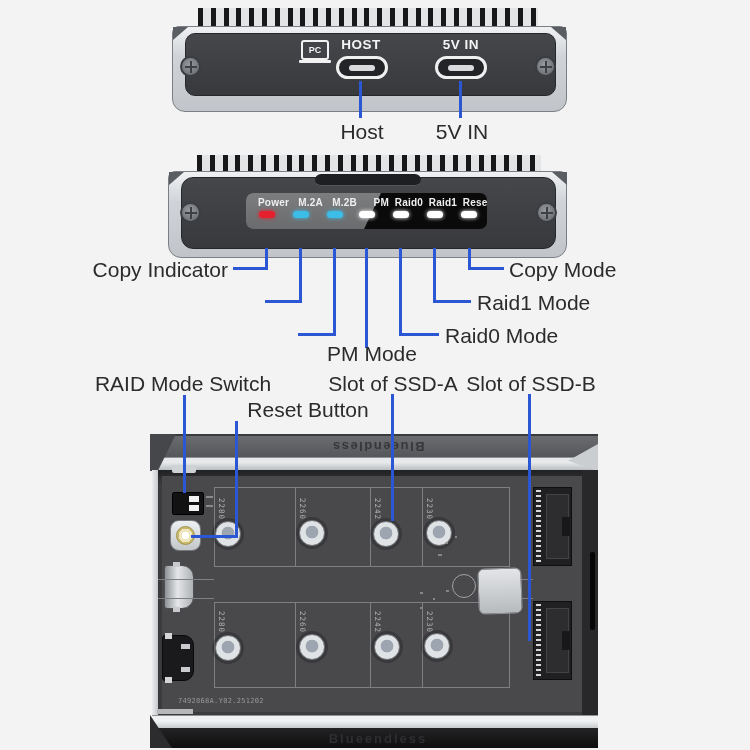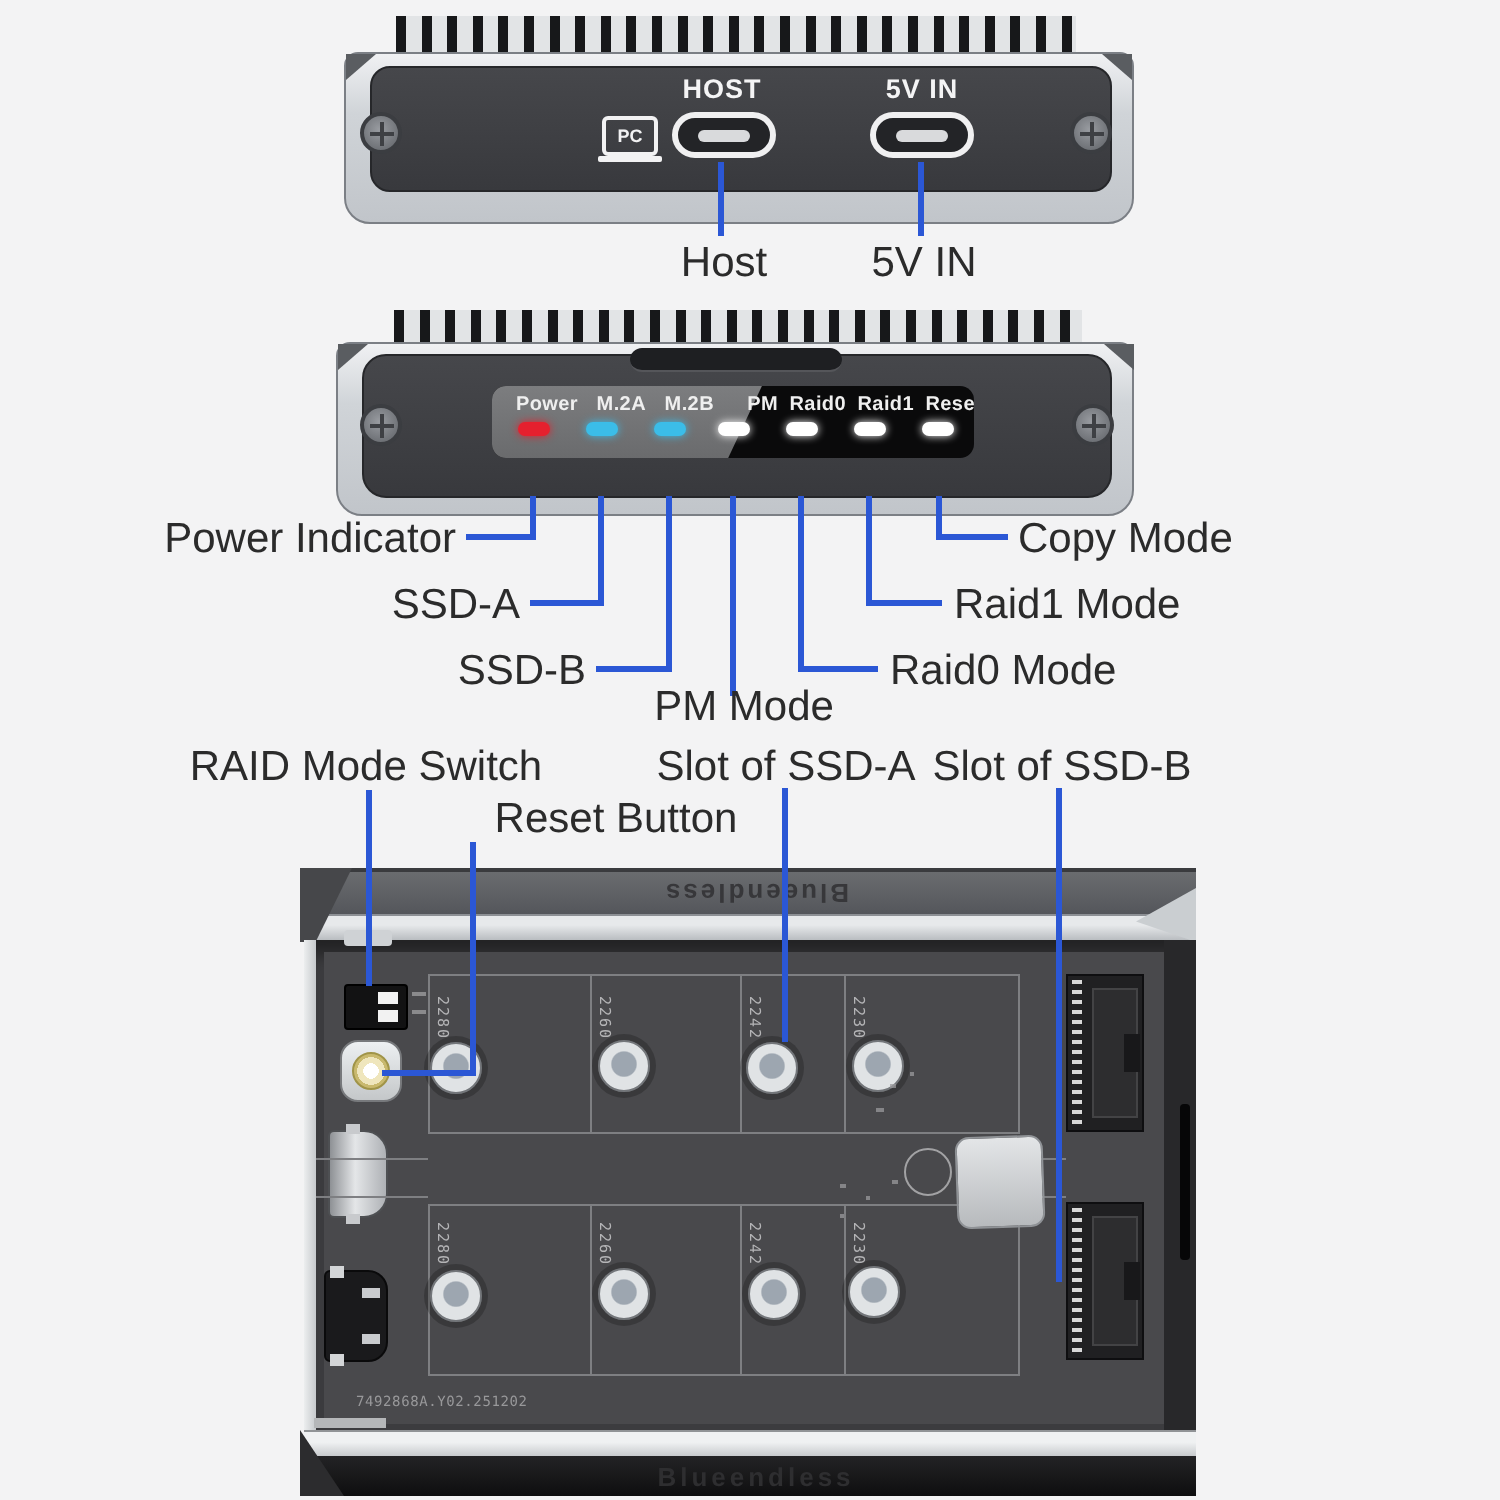--- a/index.html
+++ b/index.html
@@ -62,21 +62,21 @@
 
 <div class="stage">
 
   <div class="abs fins" style="left:198px;top:8px;width:340px;height:18px;"></div>
   <div class="abs pbody" style="left:172px;top:26px;width:395px;height:86px;"></div>
   <div class="abs cut cutl" style="left:173px;top:27px;width:15px;height:13px;"></div>
   <div class="abs cut cutr" style="left:551px;top:27px;width:15px;height:13px;"></div>
   <div class="abs face" style="left:185px;top:33px;width:371px;height:63px;"></div>
   <div class="abs screw" style="left:180px;top:56px;"></div>
   <div class="abs screw" style="left:535px;top:56px;"></div>
-  <div class="abs pcicon" style="left:301px;top:58px;width:28px;height:20px;">PC</div>
+  <div class="abs pcicon" style="left:301px;top:40px;width:28px;height:20px;">PC</div>
   <div class="abs pclabel" style="left:333px;top:37px;width:56px;">HOST</div>
   <div class="abs usbport" style="left:336px;top:56px;width:52px;height:23px;"></div>
   <div class="abs pclabel" style="left:433px;top:37px;width:56px;">5V IN</div>
   <div class="abs usbport" style="left:435px;top:56px;width:52px;height:23px;"></div>
 
   <div class="abs vl" style="left:359px;top:81px;height:37px;"></div>
   <div class="abs vl" style="left:459px;top:81px;height:37px;"></div>
   <div class="abs lbl tc" style="left:322px;top:119px;width:80px;">Host</div>
   <div class="abs lbl tc" style="left:421px;top:119px;width:82px;">5V IN</div>
 
@@ -116,37 +116,35 @@
       <div class="led-dot" style="background: rgb(255, 255, 255); box-shadow: rgb(255, 255, 255) 0px 0px 4px;"></div>
     </div>
     <div class="led" style="left:201px;">
       <div class="led-label">Reset</div>
       <div class="led-dot" style="background: rgb(255, 255, 255); box-shadow: rgb(255, 255, 255) 0px 0px 4px;"></div>
     </div>
   </div>
 
   <div class="abs vl" style="left:265px;top:248px;height:22px;"></div>
   <div class="abs hl" style="left:233px;top:267px;width:35px;"></div>
-  <div class="abs lbl tr" style="left:58px;top:257px;width:170px;">Power Indicator</div>
+  <div class="abs lbl tr" style="left:58px;top:257px;width:170px;">Copy Indicator</div>
 
   <div class="abs vl" style="left:468px;top:248px;height:22px;"></div>
   <div class="abs hl" style="left:469px;top:267px;width:35px;"></div>
   <div class="abs lbl" style="left:509px;top:257px;width:160px;">Copy Mode</div>
 
   <div class="abs vl" style="left:299px;top:248px;height:55px;"></div>
   <div class="abs hl" style="left:265px;top:300px;width:37px;"></div>
-  <div class="abs lbl tr" style="left:158px;top:290px;width:102px;">SSD-A</div>
 
   <div class="abs vl" style="left:433px;top:248px;height:55px;"></div>
   <div class="abs hl" style="left:434px;top:300px;width:37px;"></div>
   <div class="abs lbl" style="left:477px;top:290px;width:160px;">Raid1 Mode</div>
 
   <div class="abs vl" style="left:333px;top:248px;height:88px;"></div>
   <div class="abs hl" style="left:298px;top:333px;width:38px;"></div>
-  <div class="abs lbl tr" style="left:191px;top:323px;width:102px;">SSD-B</div>
 
   <div class="abs vl" style="left:399px;top:248px;height:88px;"></div>
   <div class="abs hl" style="left:401px;top:333px;width:38px;"></div>
   <div class="abs lbl" style="left:445px;top:323px;width:160px;">Raid0 Mode</div>
 
   <div class="abs vl" style="left:365px;top:248px;height:100px;"></div>
   <div class="abs lbl tc" style="left:318px;top:341px;width:108px;">PM Mode</div>
 
   <div class="abs lbl tc" style="left:88px;top:371px;width:190px;">RAID Mode Switch</div>
   <div class="abs lbl tc" style="left:323px;top:371px;width:140px;">Slot of SSD-A</div>

